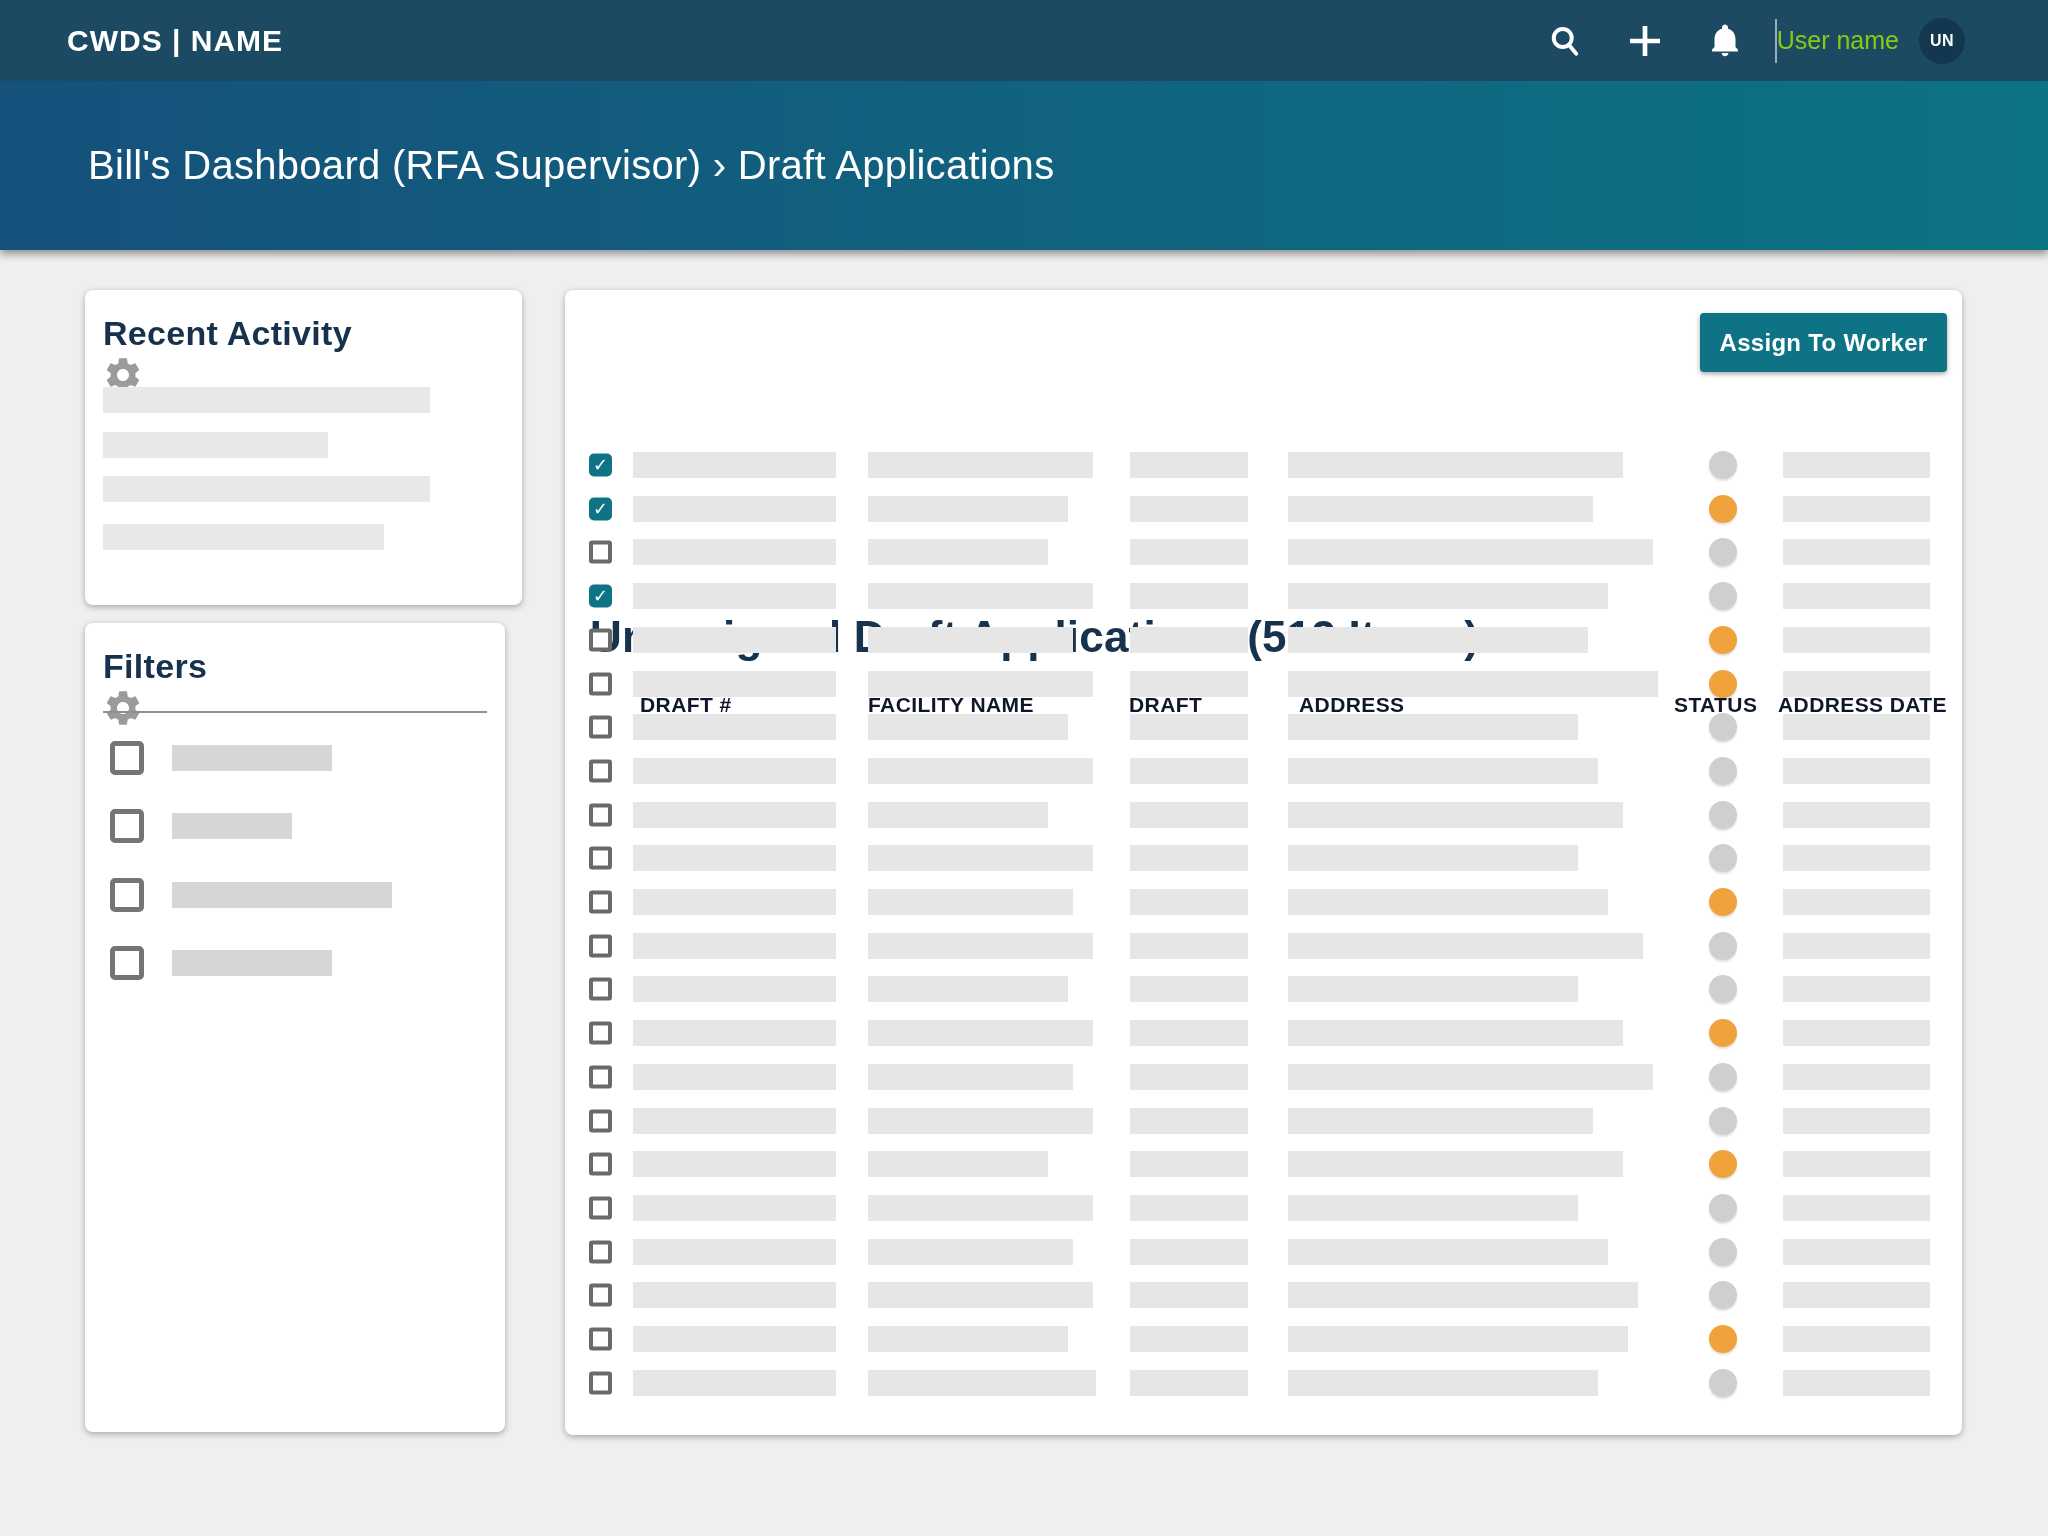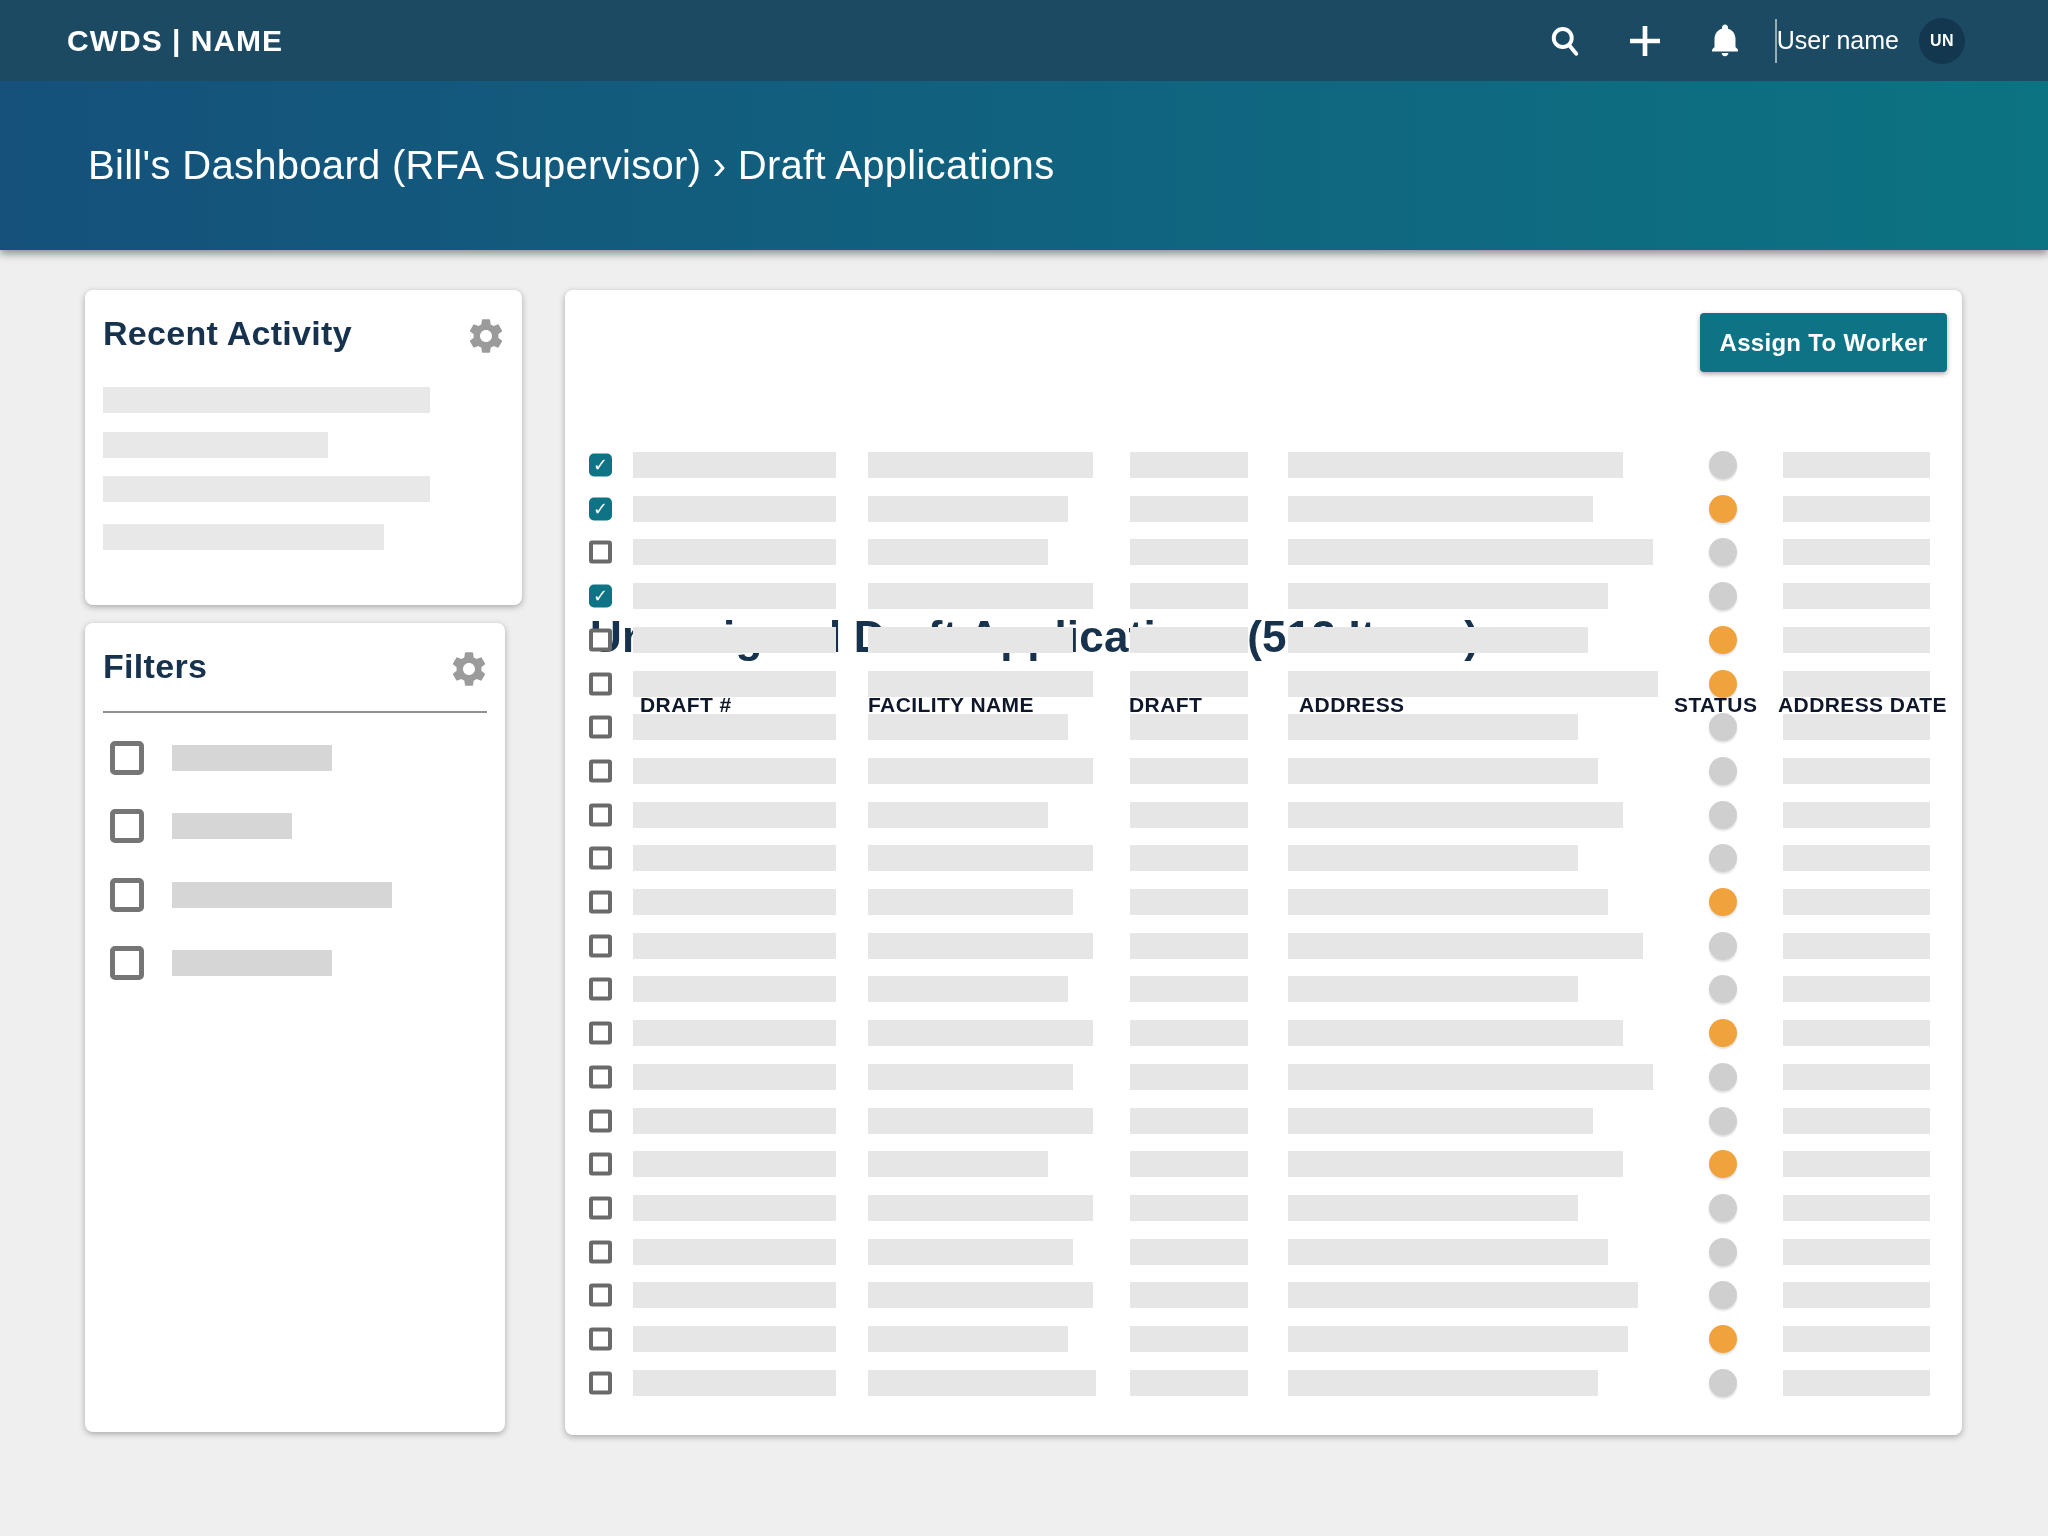--- a/index.html
+++ b/index.html
@@ -11,21 +11,21 @@
   }
   
   .navbar{
     position:absolute;left:0;top:0;width:2048px;height:81px;
     background:#1d4a63;display:flex;align-items:center;z-index:30;
   }
   .brand{color:#fff;font-size:30px;font-weight:bold;letter-spacing:1px;margin-left:67px;}
   .nav-right{margin-left:auto;display:flex;align-items:center;padding-right:83px;}
   .nav-icon{width:44px;height:44px;display:flex;align-items:center;justify-content:center;margin-left:36px;cursor:pointer;}
   .nav-divider{width:2px;height:44px;background:rgba(255,255,255,0.55);margin-left:28px;}
-  .user-name{color:#ffffff;font-size:25px;}
+  .user-name{color:#84cc16;font-size:25px;}
   .avatar{
     width:46px;height:46px;border-radius:50%;background:#12374e;color:#fff;
     display:flex;align-items:center;justify-content:center;
     font-size:16px;font-weight:bold;margin-left:20px;letter-spacing:.5px;
   }
   
   .band{
     position:absolute;left:0;top:81px;width:2048px;height:169px;
     background:linear-gradient(90deg,#15517b 0%,#0c7382 100%);
     box-shadow:0 4px 8px rgba(0,0,0,0.40);
@@ -33,21 +33,21 @@
   }
   .breadcrumb{color:#fff;font-size:40px;font-weight:400;margin-left:88px;letter-spacing:.3px;}
   
   .card{
     position:absolute;background:#fff;border-radius:8px;
     box-shadow:0 2px 6px rgba(0,0,0,0.30);
   }
   .card-recent{left:85px;top:290px;width:437px;height:315px;}
   .card-filters{left:85px;top:623px;width:420px;height:809px;}
   .card-main{left:565px;top:290px;width:1397px;height:1145px;}
-  .card-head{position:absolute;left:18px;right:16px;top:24px;display:flex;align-items:flex-start;justify-content:space-between;}
+  .card-head{position:absolute;left:18px;right:16px;top:24px;display:flex;align-items:flex-start;justify-content:space-between;flex-direction:column;}
   .card-title{color:#16324d;font-size:34px;font-weight:bold;letter-spacing:.3px;}
   .gear-btn{width:40px;height:40px;cursor:pointer;flex:none;margin-top:2px;}
   .ph{background:#e8e8e8;}
   .ph-abs{position:absolute;height:26px;}
   .filters-divider{position:absolute;left:18px;right:18px;top:88px;border-bottom:2px solid #8f8f8f;}
   .frow{position:absolute;left:0;width:100%;height:34px;}
   .frow .fcb{
     position:absolute;left:25px;top:0;width:34px;height:34px;box-sizing:border-box;
     border:5px solid #757575;border-radius:5px;background:#fff;cursor:pointer;
   }

